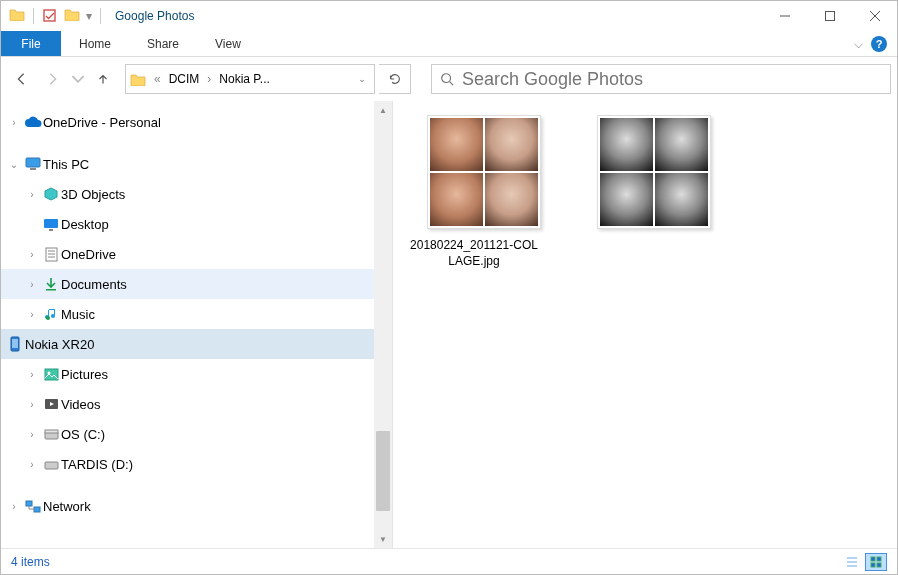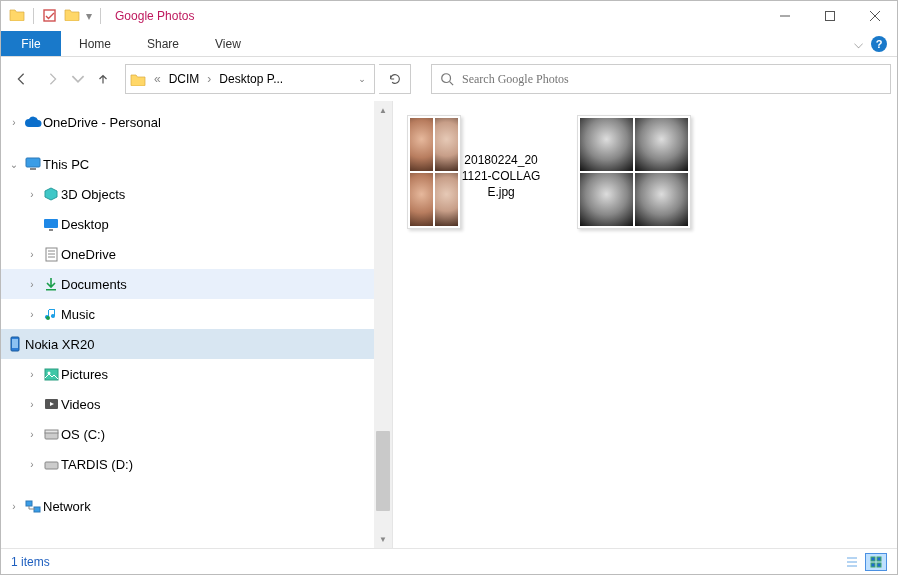--- a/index.html
+++ b/index.html
@@ -3,21 +3,21 @@
 <meta charset="utf-8">
 <style>
   * { box-sizing: border-box; margin: 0; padding: 0; font-family: "Segoe UI", Tahoma, sans-serif; }
   body { width: 898px; height: 575px; background: #fff; overflow: hidden; border: 1px solid #bbb; font-size: 12px; color: #000; }
 
   
   .titlebar { height: 30px; display: flex; align-items: center; padding-left: 8px; background: #fff; }
   .titlebar .tb-left { display: flex; align-items: center; gap: 6px; }
   .tb-icon { width: 16px; height: 16px; }
   .tb-sep { width: 1px; height: 16px; background: #ccc; margin: 0 2px; }
-  .tb-title { color: #be185d; margin-left: 6px; font-size: 12px; }
+  .tb-title { color: #0c4a6e; margin-left: 6px; font-size: 12px; }
   .tb-controls { margin-left: auto; display: flex; }
   .tb-btn { width: 45px; height: 30px; display: flex; align-items: center; justify-content: center; cursor: pointer;}
   .tb-btn svg { width: 10px; height: 10px; stroke: #555; }
 
   
   .ribbon { height: 26px; display: flex; align-items: stretch; border-bottom: 1px solid #ddd; background: #fff; }
   .ribbon .file-tab { width: 60px; background: #1979ca; color: #fff; display: flex; align-items: center; justify-content: center; font-size: 12px; cursor:pointer;}
   .ribbon .tab { padding: 0 18px; display: flex; align-items: center; font-size: 12px; color: #333; cursor:pointer;}
   .ribbon .rb-right { margin-left: auto; display: flex; align-items: center; gap: 8px; padding-right: 10px; }
   .help-icon { width: 16px; height: 16px; border-radius: 50%; background: #1979ca; color: #fff; display:flex;align-items:center;justify-content:center;font-weight:bold;font-size:11px;}
@@ -27,40 +27,40 @@
   .nav-btn { width: 28px; height: 28px; display:flex;align-items:center;justify-content:center; color:#555; cursor:pointer;}
   .nav-btn.disabled { color:#bbb; }
   .nav-btn svg { width:14px; height:14px; }
   .addr-box { flex: 0 0 250px; height: 30px; border: 1px solid #ccc; display:flex; align-items:center; margin-left: 4px;}
   .addr-seg { padding: 0 6px; display:flex;align-items:center;height:100%;font-size:12px;cursor:pointer;}
   .addr-sep { color:#888; padding:0 2px; }
   .addr-dd { margin-left:auto; width:24px; display:flex;align-items:center;justify-content:center;color:#777;font-size:9px;cursor:pointer;}
   .refresh-box { width:32px; height:30px; border:1px solid #ccc; border-left:none; display:flex;align-items:center;justify-content:center;cursor:pointer;}
   .search-box { flex: 1; height: 30px; border:1px solid #ccc; margin-left:16px; display:flex; align-items:center; padding:0 8px; gap:8px;}
   .search-box svg { width:14px; height:14px; color:#777;}
-  .search-box input { border:none; outline:none; flex:1; font-size:12px; color:#555;font-family:Liberation Serif, serif;}
+  .search-box input { border:none; outline:none; flex:1; font-size:18px; color:#555;}
 
   
   .body { display:flex; height: calc(100% - 30px - 26px - 44px - 26px ); }
   .nav-pane { width: 392px; border-right:1px solid #e5e5e5; display:flex; position:relative;}
   .nav-tree { flex:1; overflow:hidden; padding-top:6px; }
   .nav-scroll { width:18px; background:#f0f0f0; position:relative;}
   .nav-scroll .arrow { position:absolute; left:0;right:0;height:18px;display:flex;align-items:center;justify-content:center;font-size:8px;color:#888;cursor:pointer;}
   .nav-scroll .arrow.up{top:0;} .nav-scroll .arrow.down{bottom:0;}
   .nav-scroll .thumb { position:absolute; left:2px; right:2px; top:330px; height:80px; background:#c9c9c9; border-radius:1px;}
 
   .tree-row { height:30px; display:flex; align-items:center; padding-left:4px; font-size:13px; cursor:pointer; white-space:nowrap;}
   .tree-row.selected{ background:#d8e6f2;}
   .tree-row .tw { width:18px; display:flex;justify-content:center;color:#868686;font-size:10px;}
   .tree-row .ic { width:20px; display:flex;justify-content:center;}
   .spacer { height:12px;}
 
   
   .content { flex:1; padding:14px 14px; display:flex; flex-wrap:wrap; align-content:flex-start; gap: 28px 36px; overflow:hidden;}
-  .item { width:134px; display:flex; flex-direction:row; align-items:center; cursor:pointer;}
+  .item { width:134px; display:flex; flex-direction:column; align-items:flex-end; cursor:pointer;}
   .thumb-frame {width:114px; height:114px; border:1px solid #ddd; padding:2px; background:#fff; box-shadow:2px 2px 3px rgba(0,0,0,0.15); display:flex;align-items:center;justify-content:center;}
   .thumb-inner {width:100%; height:100%; display:grid;}
   .grid4 { grid-template-columns:1fr 1fr; grid-template-rows:1fr 1fr; gap:2px;}
   .cell { background:#888;}
   .single { background: linear-gradient(160deg,#7a8b62 0%, #2d4a1f 40%, #2d4a1f 60%, #b5a08a 100%);}
   .filename { margin-top:8px; text-align:center; font-size:12px; line-height:1.35; word-break:break-all; max-width:134px;}
 
   
   .face { background: radial-gradient(circle at 50% 40%, #e6b89c 0%, #b87d5f 55%, #5a3726 100%);}
   .face2 { background: radial-gradient(circle at 50% 40%, #e6c9b6 0%, #c79e88 50%, #4b2f22 100%);}
@@ -157,21 +157,21 @@
 
   <div class="addr-box">
     <div class="addr-seg" style="padding-left:4px;">
       <svg class="folder-icon" viewBox="0 0 16 13">
           <path d="M1 2h5l1.5 2H15v8a1 1 0 0 1-1 1H2a1 1 0 0 1-1-1V2z" fill="#ffd768" stroke="#d9a93f" stroke-width="0.7"></path>
         </svg>
     </div>
     <span class="addr-sep">«</span>
     <div class="addr-seg">DCIM</div>
     <span class="addr-sep">›</span>
-    <div class="addr-seg">Desktop P...</div>
+    <div class="addr-seg">Nokia P...</div>
     <div class="addr-dd">⌄</div>
   </div>
   <div class="refresh-box">
     <svg viewBox="0 0 16 16" width="14" height="14">
         <path d="M3 8a5 5 0 1 1 1.7 3.7M3 8V4m0 4h4" fill="none" stroke="#555" stroke-width="1.3"></path>
       </svg>
   </div>
 
   <div class="search-box">
     <svg viewBox="0 0 16 16">
@@ -349,21 +349,21 @@
             <div class="cell facebw"></div>
             <div class="cell facebw"></div>
             <div class="cell facebw"></div>
         </div>
       </div>
     </div>
   </div>
 </div>
 
 <div class="status">
-  <span>1 items</span>
+  <span>4 items</span>
   <div class="views">
     <div class="view-btn">
       <svg viewBox="0 0 14 14">
           <line x1="2" y1="3" x2="12" y2="3" stroke="#6aa9e6"></line>
           <line x1="2" y1="7" x2="12" y2="7" stroke="#6aa9e6"></line>
           <line x1="2" y1="11" x2="12" y2="11" stroke="#6aa9e6"></line>
         </svg>
     </div>
     <div class="view-btn active">
       <svg viewBox="0 0 14 14">

